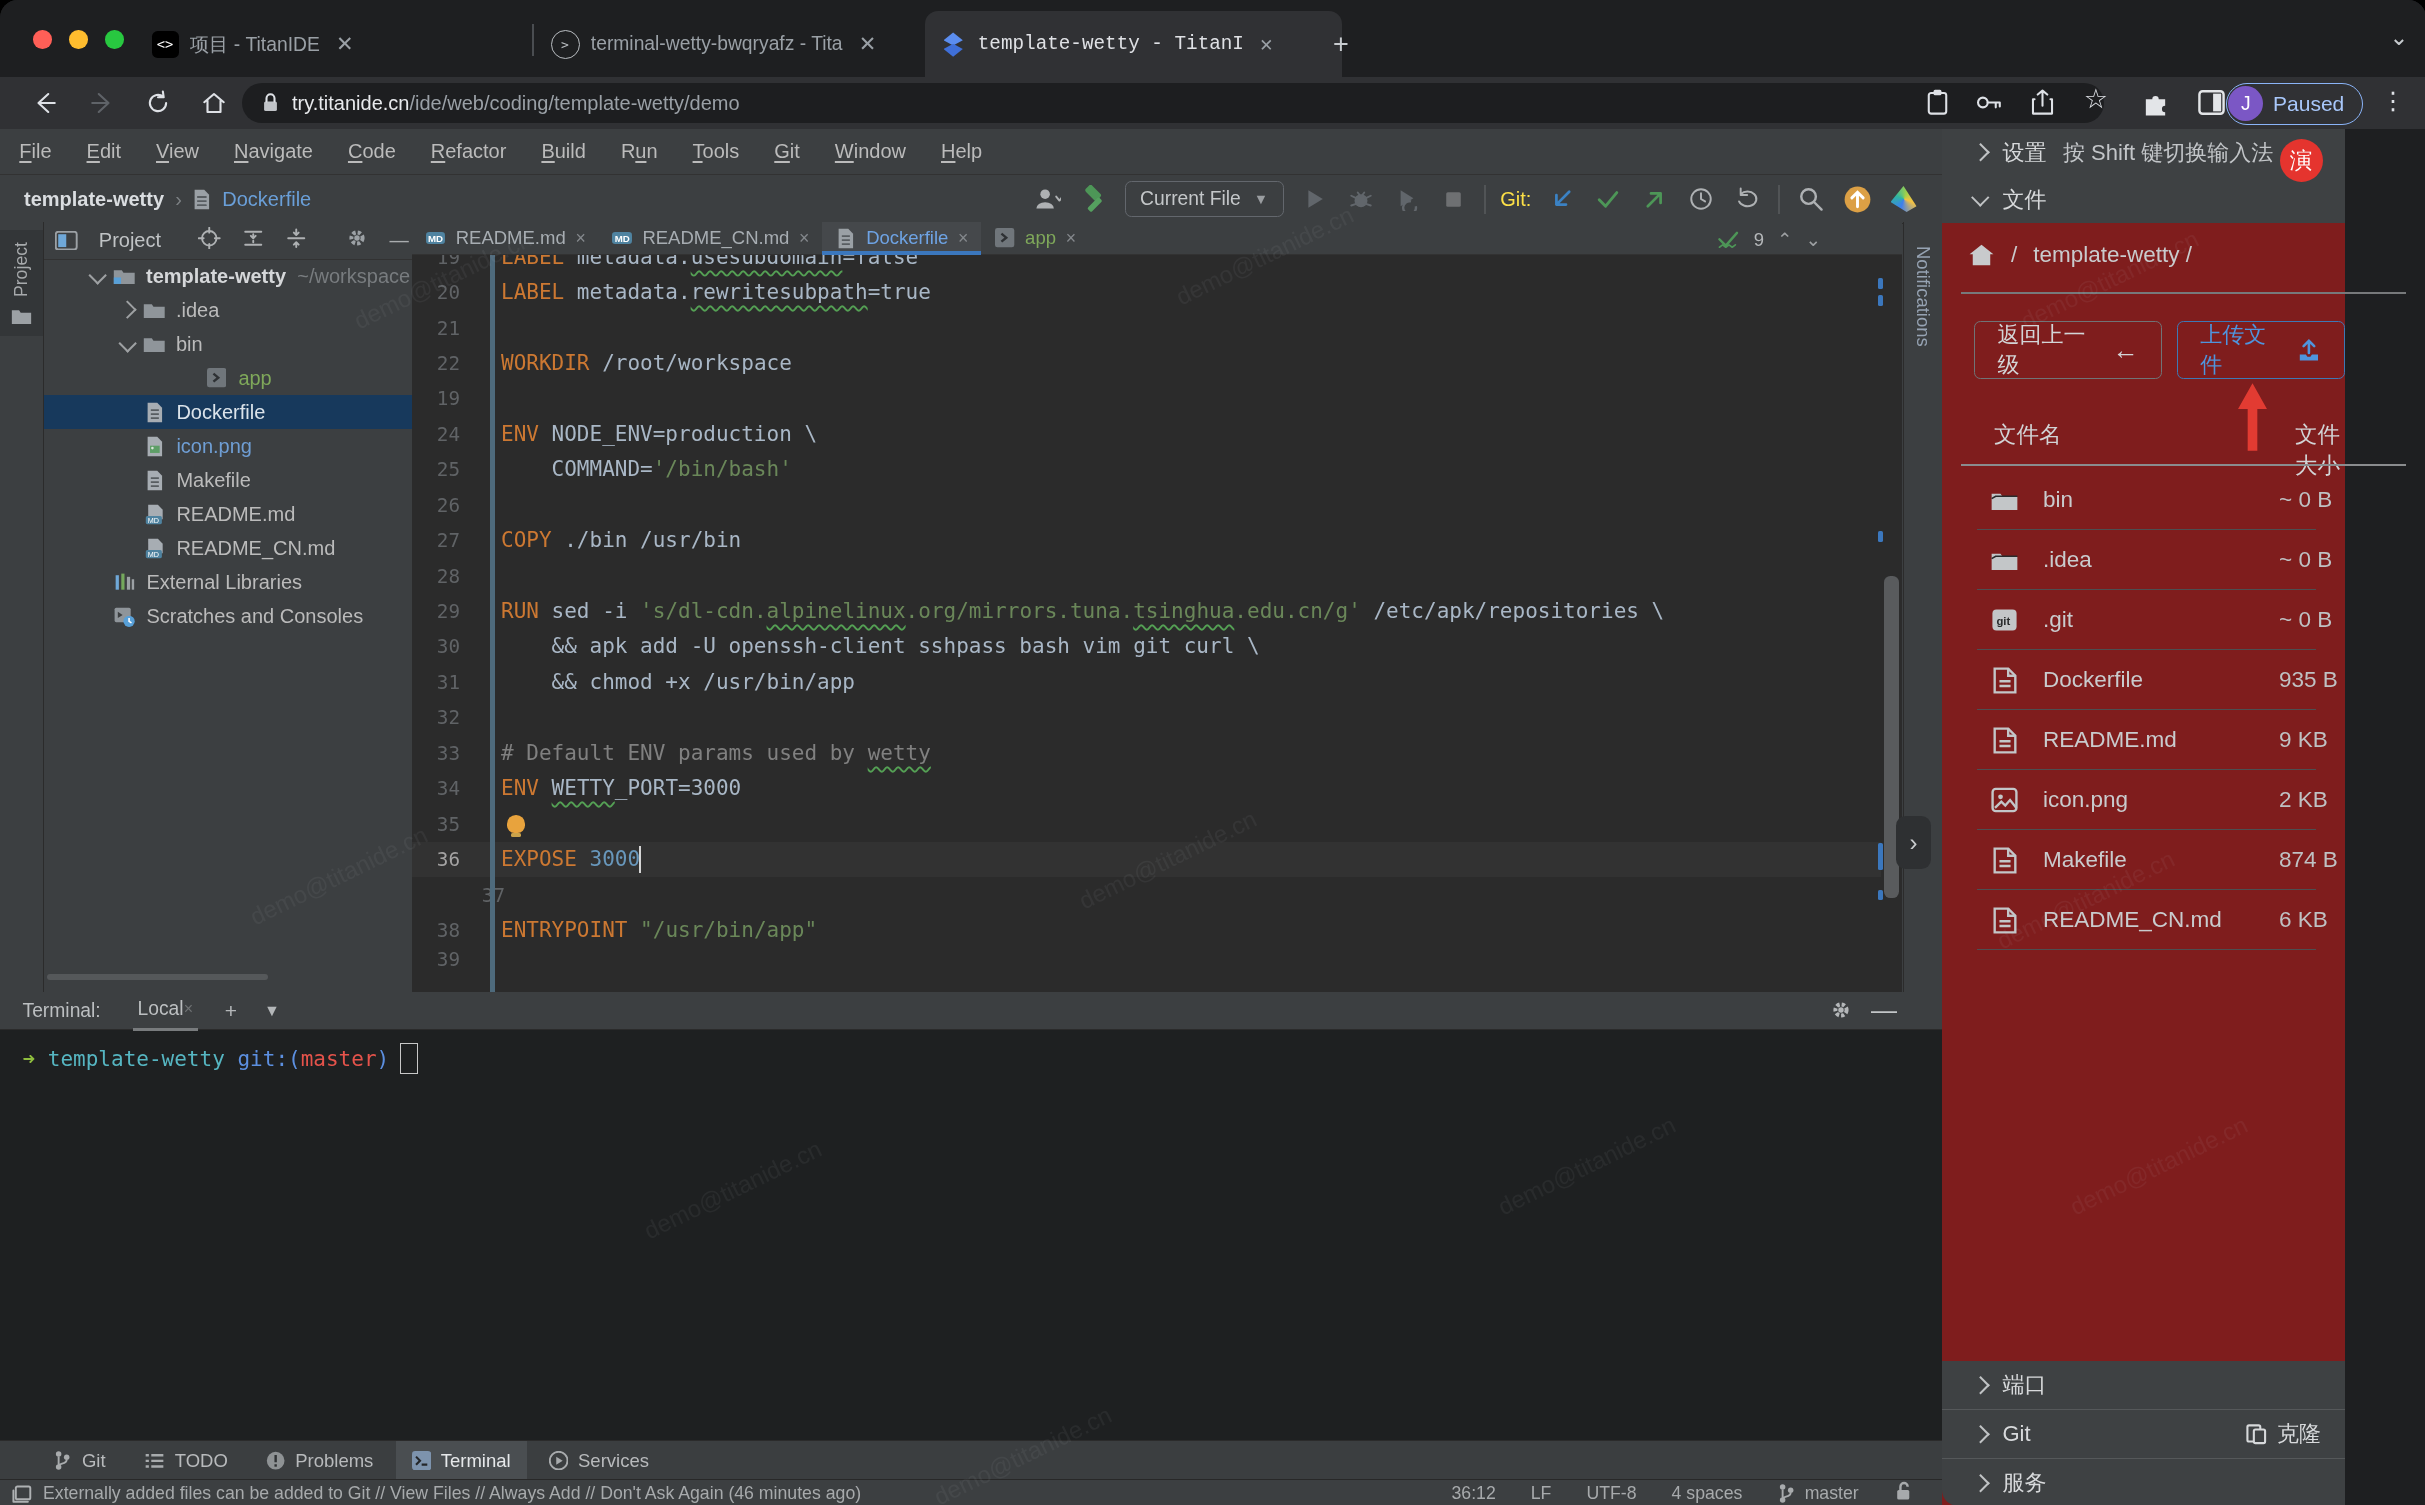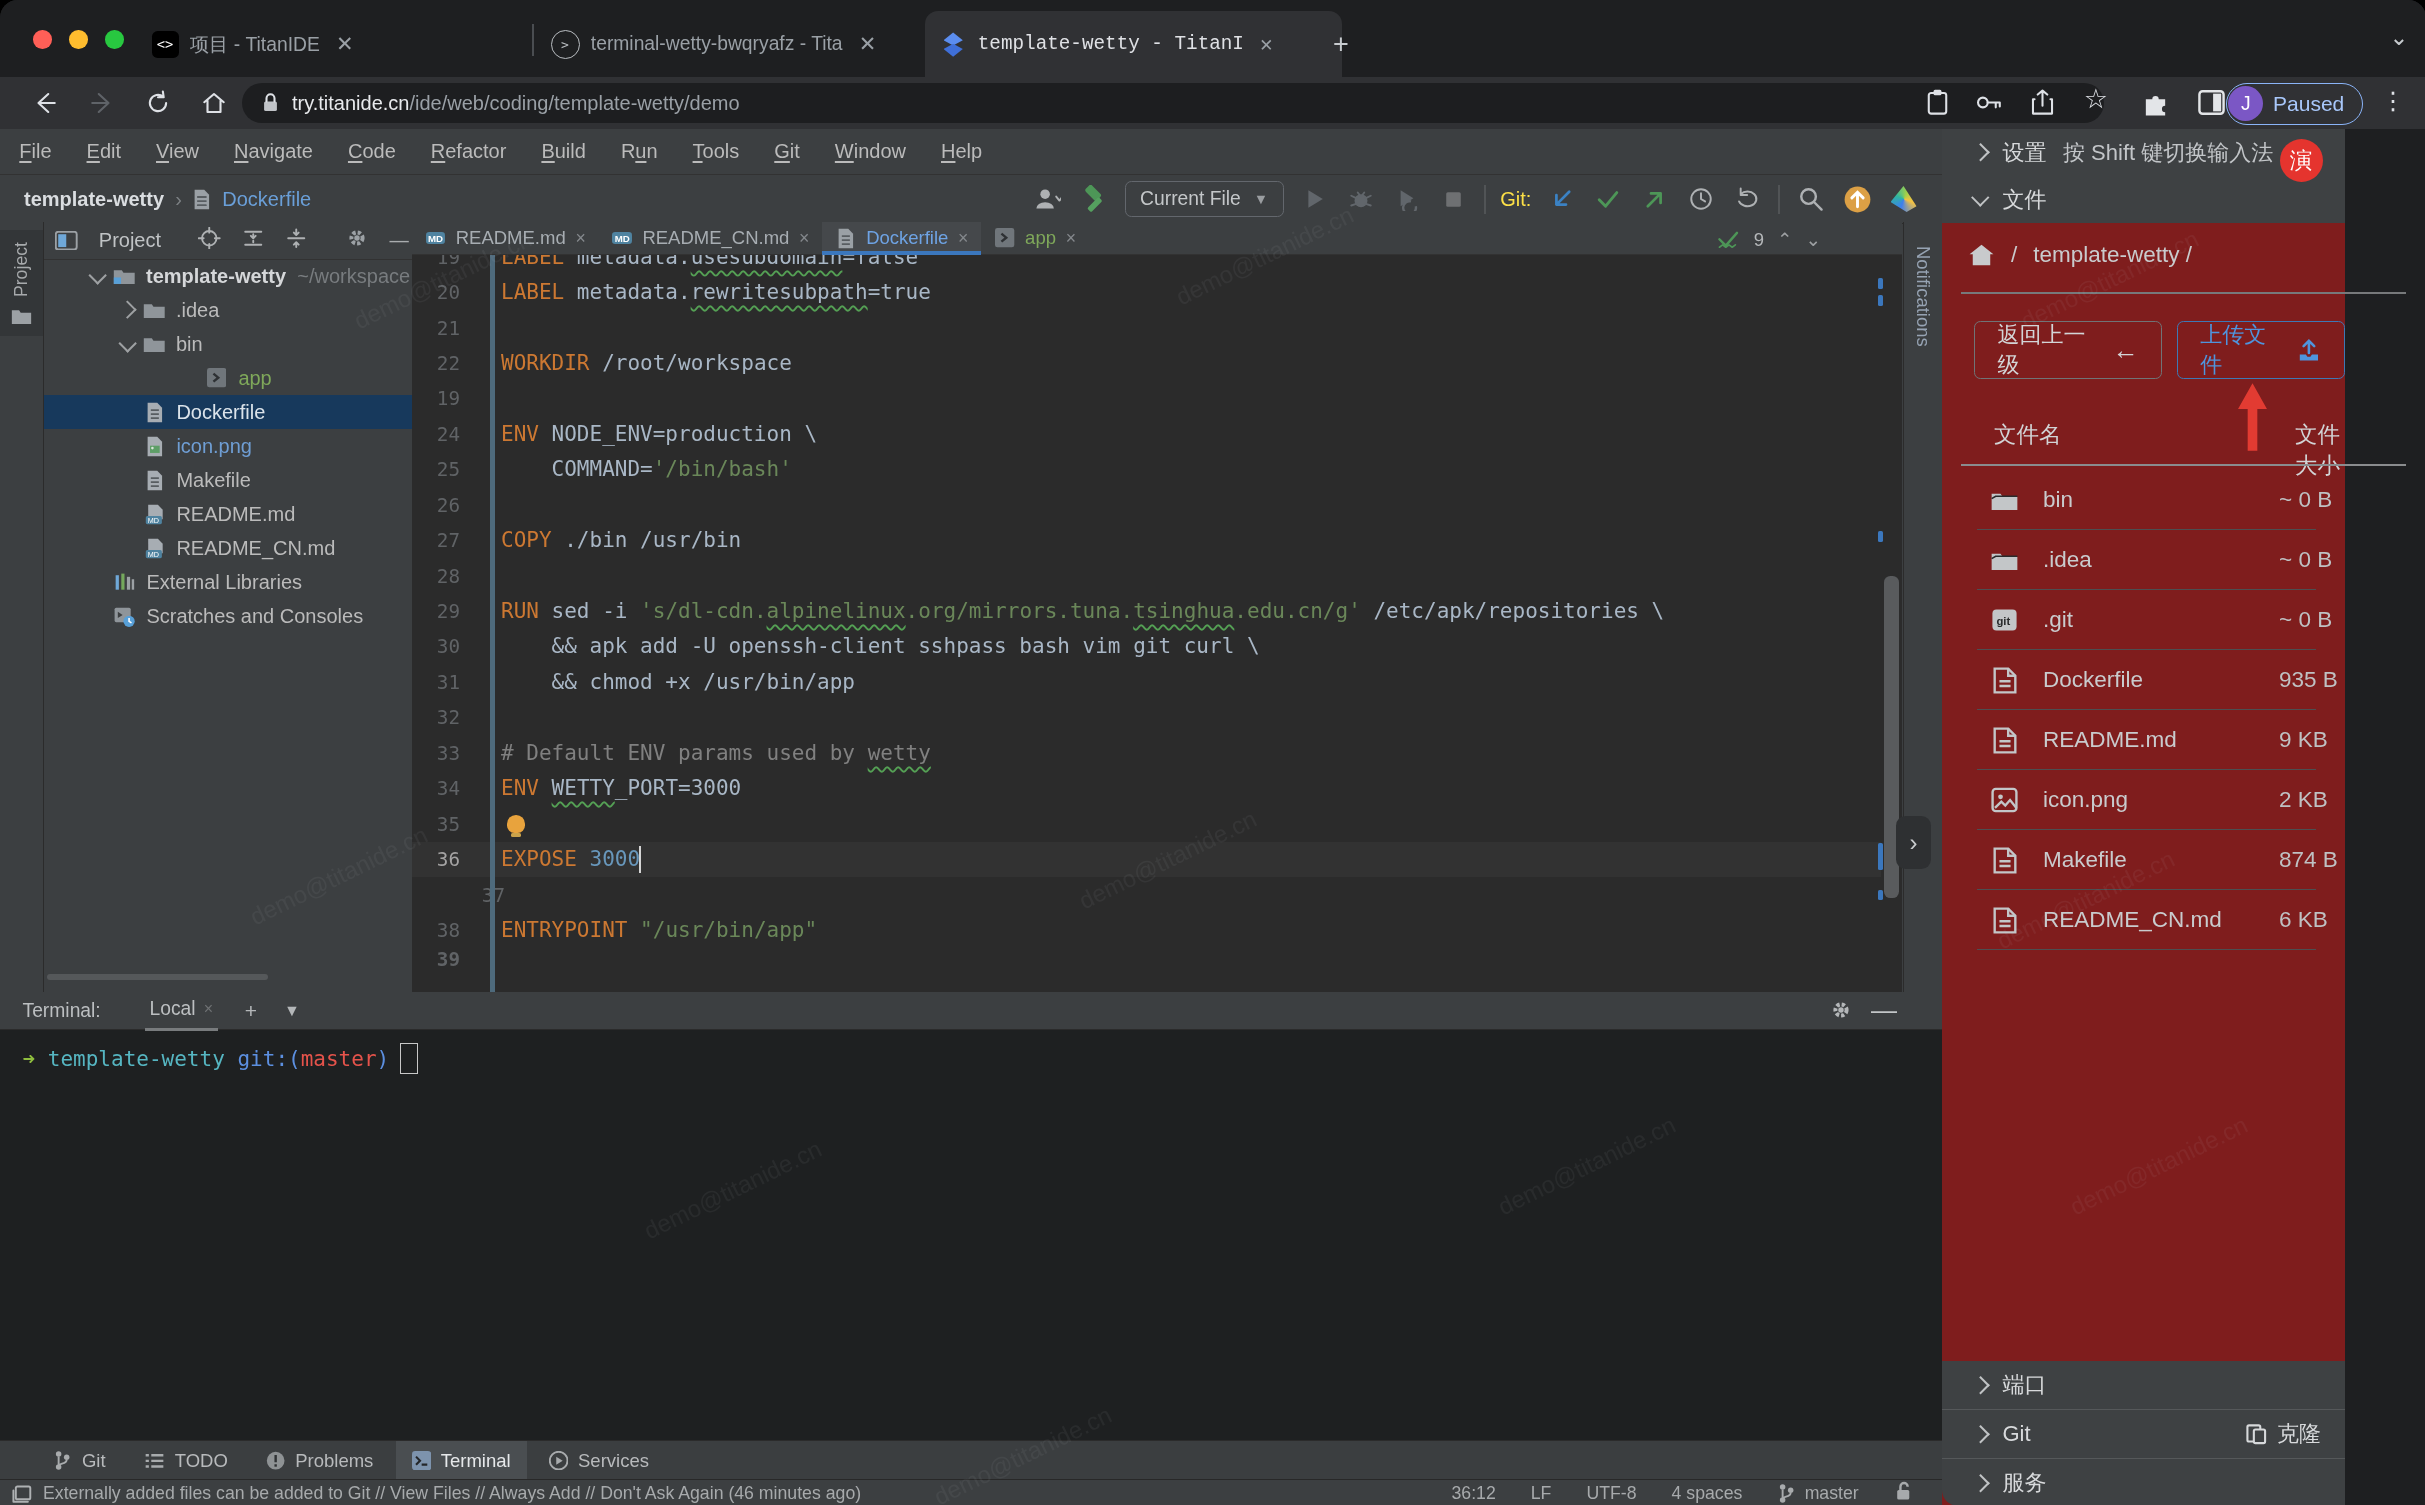--- a/index.html
+++ b/index.html
@@ -101,21 +101,21 @@
   
   #right-strip{position:absolute;left:1903px;top:0;width:39px;height:770px;background:#3c3f41;border-left:0.8px solid #2b2b2b;}
   #notif{position:absolute;left:8px;top:24px;writing-mode:vertical-rl;color:#96a3b3;font-size:18.5px;}
   #expand-pill{position:absolute;left:1896px;top:594px;width:35px;height:53px;background:#2e3032;border-radius:9.7px;
     display:flex;align-items:center;justify-content:center;color:#c9ccce;font-size:24px;z-index:7;}
 
   
   #terminal{position:absolute;left:0;top:863px;width:1942px;height:448px;background:#1e2021;}
   #term-head{position:absolute;left:0;top:0;width:100%;height:37px;background:#3c3f41;border-bottom:0.8px solid #2b2b2b;display:flex;align-items:center;font-size:19.3px;color:#bcbfc1;}
   #term-head .tlabel{margin-left:22.5px;}
-  #term-tab{margin-left:44px;height:37px;display:flex;align-items:center;gap:8px;border-bottom:3.2px solid #787b7d;padding:0 4.8px;}
+  #term-tab{margin-left:32px;height:37px;display:flex;align-items:center;border-bottom:3.2px solid #787b7d;padding:0 4.8px;}
   #term-tab .x{color:#6f7274;font-size:16px;}
   .thic{color:#b4b7b9;font-size:21px;margin-left:27px;}
   #term-gear{position:absolute;right:89px;top:6.4px;}
   #term-min{position:absolute;right:45px;top:3.2px;color:#c3c6c8;font-size:26px;}
   #term-body{position:absolute;left:0;top:38px;width:100%;height:410px;font-family:"DejaVu Sans Mono",monospace;font-size:21px;}
   #prompt{position:absolute;left:22.5px;top:13px;display:flex;align-items:center;white-space:pre;}
   .p-arrow{color:#8fbe3e;} .p-dir{color:#56b6c2;} .p-git{color:#5c8fe0;} .p-branch{color:#e5534b;}
   #tcursor{display:inline-block;width:16px;height:29px;border:1.6px solid #c8c8c8;margin-left:11.3px;}
 
   
@@ -567,21 +567,21 @@
             <div class="cline" style="top: 585px;"></div>
             <div id="bulb" style="top: 593px; left: 95px;"></div>
             <div id="curline" style="top: 620px;"></div>
             <div class="gut cur" style="top: 620px;">36</div>
             <div class="cline" style="top: 620px;"><span class="kw">EXPOSE</span><span class="pl"> </span><span class="num">3000</span></div>
             <div id="caret" style="top: 624px; left: 227px;"></div>
             <div class="gut" style="top: 656px; padding-left: 45px;">37</div>
             <div class="cline" style="top: 656px;"></div>
             <div class="gut" style="top: 691px;">38</div>
             <div class="cline" style="top: 691px;"><span class="kw">ENTRYPOINT</span><span class="pl"> </span><span class="str">"/usr/bin/app"</span></div>
-            <div class="gut" style="top: 720px; font-weight: bold;">39</div>
+            <div class="gut" style="top: 720px;">39</div>
             <div class="cline" style="top: 726px;"></div>
           </div>
         <div id="vcsbar"></div>
         <div id="ed-tabs">
             <div class="etab">
               <span class="eicon">
                 <span class="mdbadge">MD</span>
               </span>
               <span>README.md</span>
               <span class="close">×</span>

